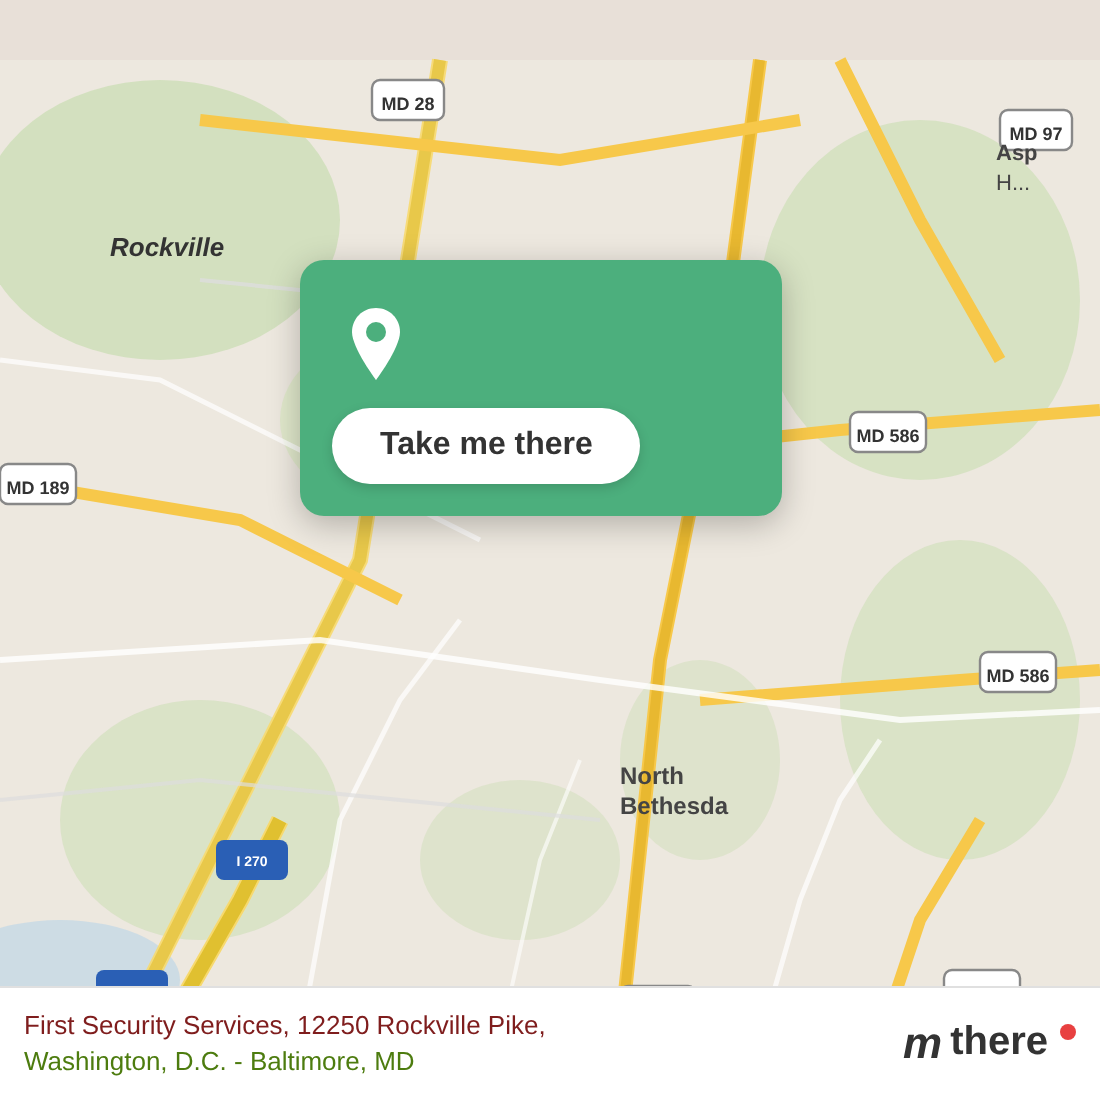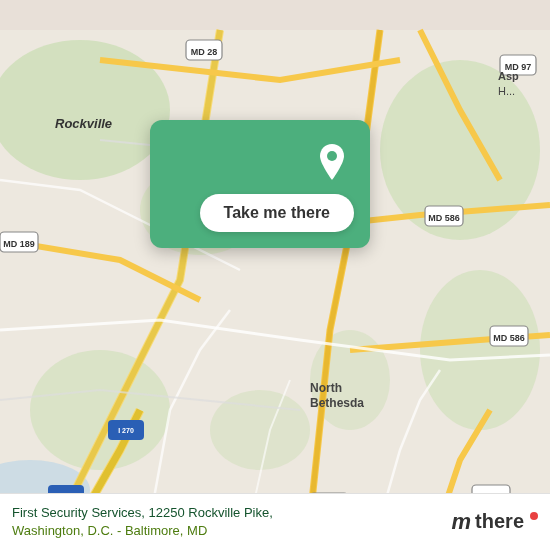--- a/index.html
+++ b/index.html
@@ -23,29 +23,29 @@
     
     #map-svg {
       position: absolute;
       top: 0; left: 0;
       width: 100%; height: 100%;
     }
 
     
     #location-card {
       position: absolute;
-      top: 120px;
+      top: 130px;
       left: 150px;
-      width: 220px;
+      width: 241px;
       background: #4caf7d;
       border-radius: 12px;
       padding: 20px 16px 16px;
       display: flex;
       flex-direction: column;
-      align-items: flex-end;
+      align-items: flex-start;
       box-shadow: 0 4px 16px rgba(0,0,0,0.25);
     }
 
     #pin-icon {
       width: 44px;
       height: 44px;
       margin-bottom: 10px;
     }
 
     #take-me-there-btn {
@@ -86,21 +86,21 @@
       left: 8px;
       font-size: 10px;
       color: #555;
       background: rgba(255,255,255,0.75);
       padding: 2px 4px;
       border-radius: 3px;
     }
 
     #address-text {
       font-size: 13px;
-      color: #14532d;
+      color: #7f1d1d;
       font-weight: 500;
       line-height: 1.4;
     }
 
     #address-sub {
       font-size: 13px;
       color: #4d7c0f;
       line-height: 1.4;
     }
 

